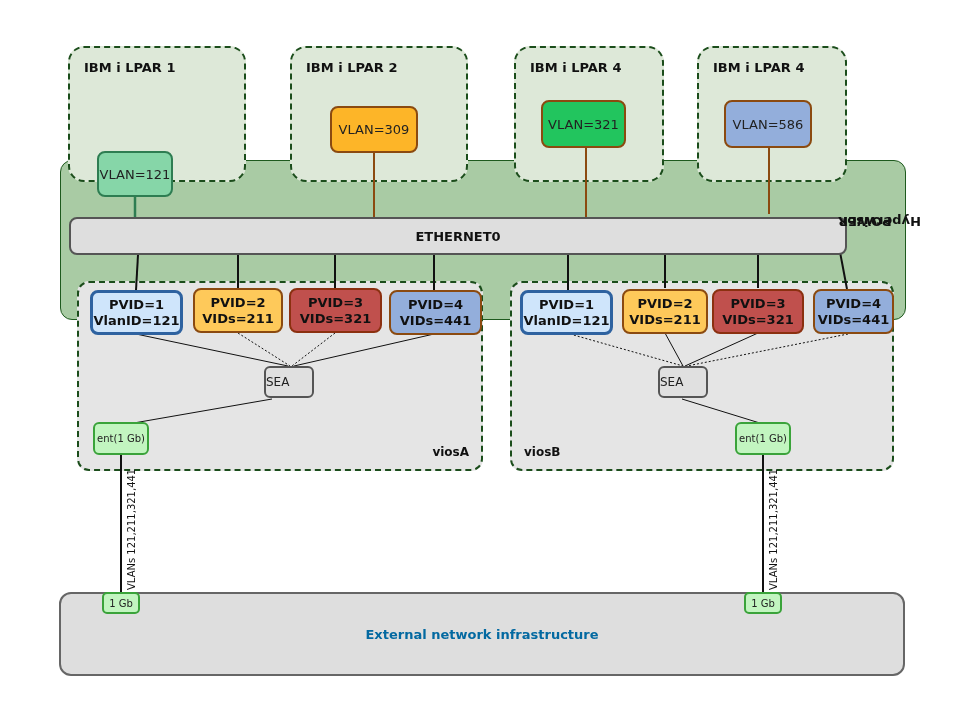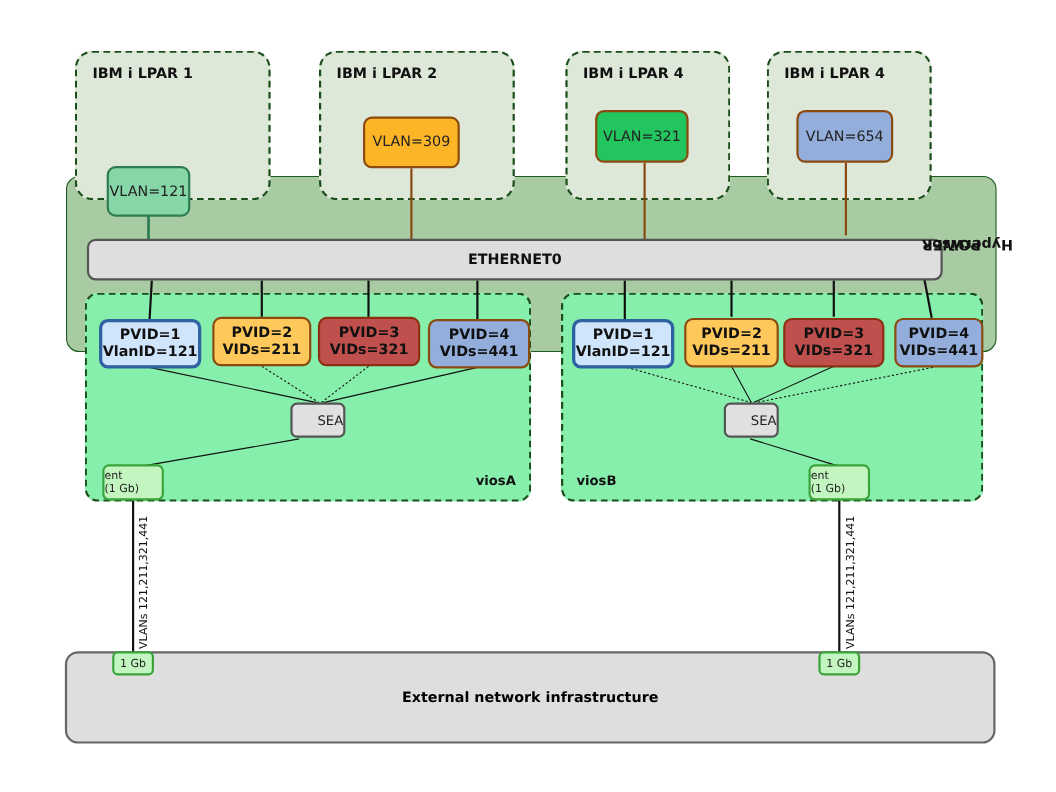--- a/index.html
+++ b/index.html
@@ -3,29 +3,29 @@
 <meta charset="utf-8">
 <style>
   html,body{margin:0;padding:0;background:#fff;}
   body{width:960px;height:720px;position:relative;overflow:hidden;font-family:"DejaVu Sans","Liberation Sans",sans-serif;}
   svg{position:absolute;left:0;top:0;}
   .abs{position:absolute;box-sizing:border-box;}
   .hyp{left:60px;top:160px;width:846px;height:160px;background:#a9cba4;border:1.5px solid #1e5a1e;border-radius:12px;}
   .lpar{background:#dde8d8;border:2.5px dashed #1b4d1b;border-radius:16px;}
   .lpar-title{position:absolute;left:14px;top:12px;font-weight:bold;font-size:13px;color:#111;white-space:nowrap;}
   .vlan{display:flex;align-items:center;justify-content:center;font-size:13px;color:#222;border-radius:8px;border:2px solid #8b4a10;}
-  .eth{left:79px;top:217px;width:778px;height:38px;background:#dedede;border:2px solid #555;border-radius:8px;display:flex;align-items:center;justify-content:center;font-weight:bold;font-size:13px;color:#111;}
+  .eth{left:69px;top:217px;width:778px;height:38px;background:#dedede;border:2px solid #555;border-radius:8px;display:flex;align-items:center;justify-content:center;font-weight:bold;font-size:13px;color:#111;}
   .hyp-label{left:848px;top:166px;width:50px;height:110px;display:flex;align-items:center;justify-content:center;}
   .hyp-label span{transform:rotate(-90deg);white-space:nowrap;text-align:center;font-weight:bold;font-size:13px;line-height:16px;color:#111;display:block;}
-  .vios{background:#86efac;border:2.5px dashed #1b4d1b;border-radius:12px;}
+  .vios{background:#e5e5e5;border:2.5px dashed #1b4d1b;border-radius:12px;margin-top:15px;}
   .vios-label{position:absolute;font-weight:bold;font-size:12px;color:#111;}
   .pvid{display:flex;flex-direction:column;align-items:center;justify-content:center;font-weight:bold;font-size:13px;color:#111;border-radius:8px;line-height:16px;}
-  .sea{width:50px;height:32px;background:#e0e0e0;border:2px solid #555;border-radius:6px;display:flex;align-items:center;justify-content:flex-end;font-size:12px;color:#222;}
-  .ent{width:56px;height:33px;background:#c2f5c0;border:2px solid #3aa33a;border-radius:6px;display:flex;flex-direction:column;align-items:flex-start;justify-content:center;font-size:10px;line-height:12px;color:#222;}
-  .ext{left:59px;top:592px;width:846px;height:84px;background:#dedede;border:2px solid #666;border-radius:12px;display:flex;align-items:center;justify-content:center;font-weight:bold;font-size:13px;color:#000000;}
+  .sea{width:50px;height:32px;background:#e0e0e0;border:2px solid #555;border-radius:6px;display:flex;align-items:center;justify-content:flex-start;font-size:12px;color:#222;}
+  .ent{width:56px;height:33px;background:#c2f5c0;border:2px solid #3aa33a;border-radius:6px;display:flex;flex-direction:row;align-items:center;justify-content:center;font-size:10px;line-height:12px;color:#222;}
+  .ext{left:59px;top:592px;width:846px;height:84px;background:#dedede;border:2px solid #666;border-radius:12px;display:flex;align-items:center;justify-content:center;font-weight:bold;font-size:13px;color:#0369a1;}
   .gb{width:38px;height:22px;background:#c2f5c0;border:2px solid #3aa33a;border-radius:5px;display:flex;align-items:center;justify-content:center;font-size:10px;color:#222;}
   .trunk-label{font-size:10px;color:#111;white-space:nowrap;transform-origin:0 0;transform:rotate(-90deg);}
 </style>
 </head>
 <body>
 
 <div class="abs hyp"></div>
 
 <div class="abs lpar" style="left:68px;top:46px;width:178px;height:136px;">
   <div class="lpar-title">IBM i LPAR 1</div>
@@ -85,21 +85,21 @@
 <div class="abs vlan" style="left:97px;top:112px;width:76px;height:46px;background:#86d6a8;border-color:#2e7d52;margin-top:39px;">
     <span>VLAN=121</span>
   </div>
 <div class="abs vlan" style="left:330px;top:106px;width:88px;height:47px;background:#fdb528;">
     <span>VLAN=309</span>
   </div>
 <div class="abs vlan" style="left:541px;top:100px;width:85px;height:48px;background:#22c55e;">
     <span>VLAN=321</span>
   </div>
 <div class="abs vlan" style="left:724px;top:100px;width:88px;height:48px;background:#93aedb;">
-    <span>VLAN=654</span>
+    <span>VLAN=586</span>
   </div>
 
 <div class="abs eth">
     <span>ETHERNET0</span>
   </div>
 
 <div class="abs hyp-label">
   <span>
       <span style="display:block;">POWER</span>
       <span style="display:block;">Hypervisor</span>

